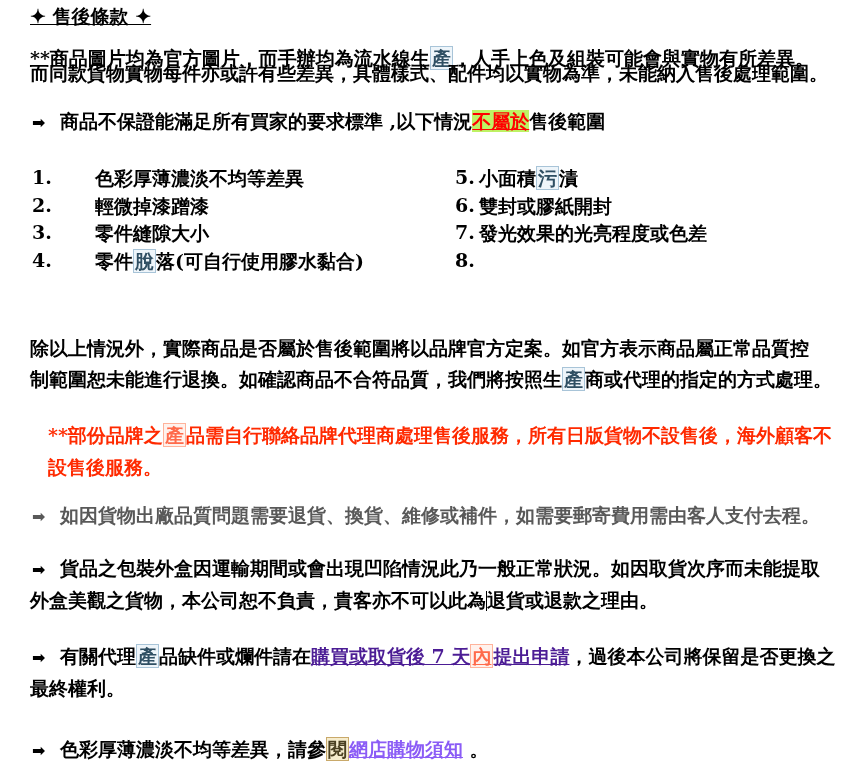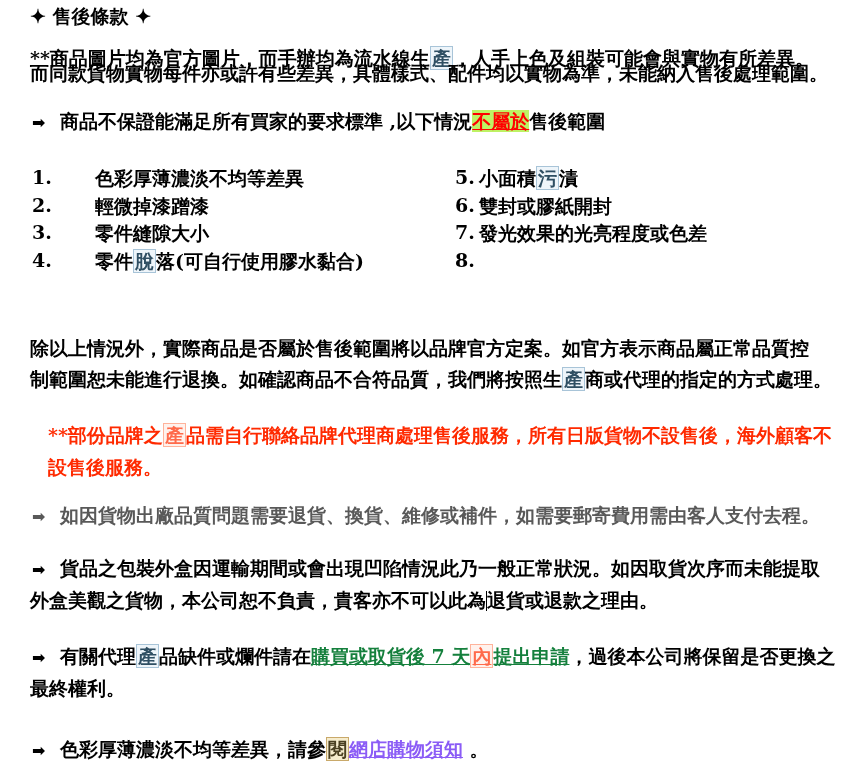--- a/index.html
+++ b/index.html
@@ -2,25 +2,25 @@
 <html><head>
 <meta charset="utf-8">
 <style>
   html,body{margin:0;padding:0;background:#ffffff;}
   .page{
     position:relative;width:864px;height:773px;background:#ffffff;overflow:hidden;
     font-family:"DejaVu Serif","Liberation Serif",serif;
     font-size:19px;font-weight:bold;color:#000000;
   }
   .ln{position:absolute;white-space:nowrap;line-height:22px;}
-  .title{text-align:center;}
+  .title{text-decoration:underline;text-align:center;}
   .arrow{display:inline-block;width:28px;font-family:"DejaVu Sans","Liberation Sans",sans-serif;font-size:16px;}
   .hl{background:#bef264;color:#ff0000;text-decoration:underline;}
   .red{color:#ff2a00;margin-left:18px;}
-  .red-u{color:#15803d;text-decoration:underline;}
+  .red-u{color:#4c1d95;text-decoration:underline;}
   .muted{color:#595959;}
   .link{color:#8b5cf6;text-decoration:underline;cursor:pointer;}
   .bx{padding:0 1px;border:1px solid #a8c4d8;background:#eef5fa;color:#2f4f63;}
   .bx.pink{border-color:#ffb39b;background:#fff2ed;color:#ff6a4a;}
   .bx.tan{border-color:#c9a96a;background:#f6eccd;color:#4a3f20;}
   .caret{display:inline-block;width:1px;height:20px;background:#000;vertical-align:-4px;}
   .row{position:absolute;left:0;width:864px;height:24px;}
   .row .n1{position:absolute;left:32px;}
   .row .t1{position:absolute;left:95px;}
   .row .n2{position:absolute;left:455px;}

